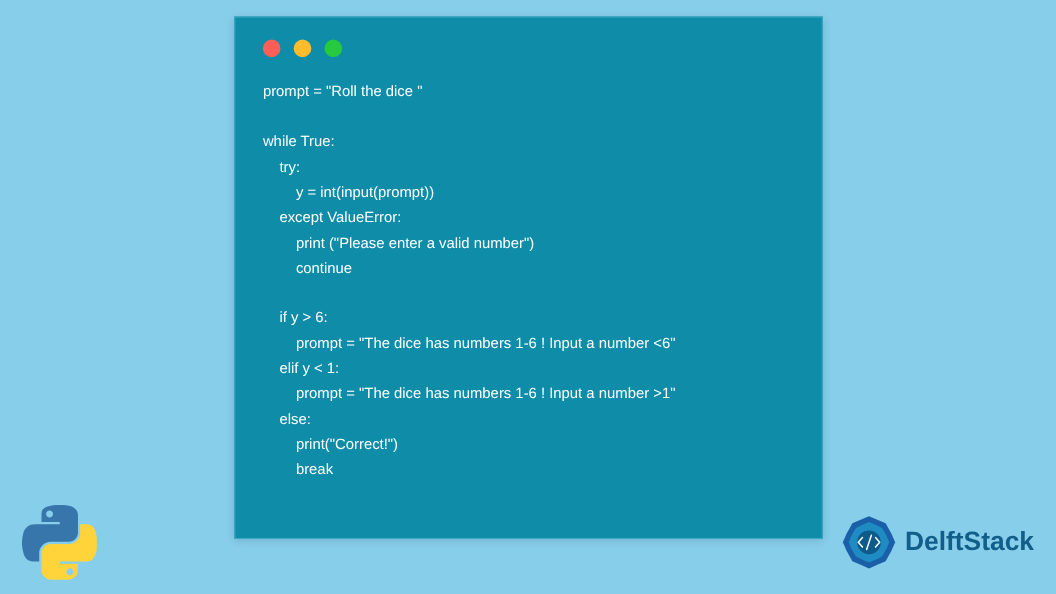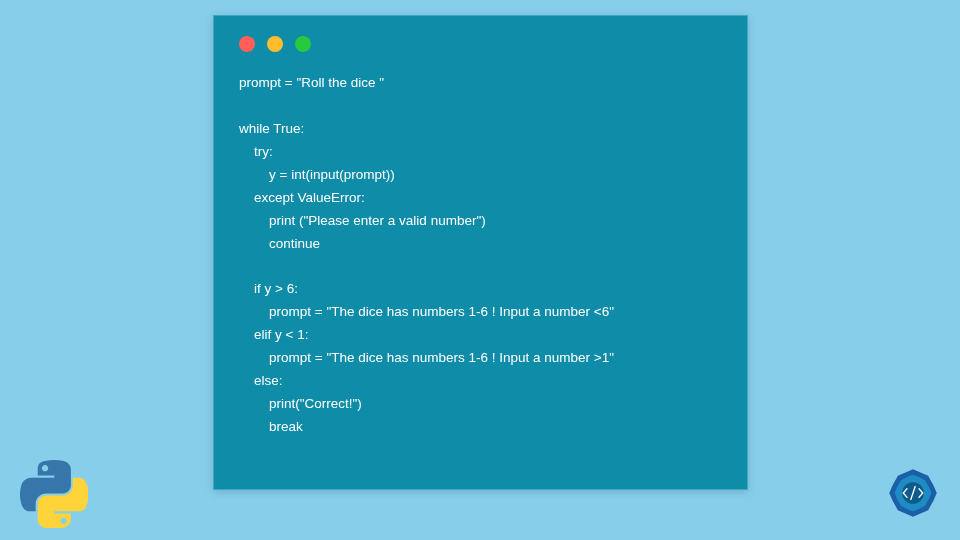--- a/index.html
+++ b/index.html
@@ -98,13 +98,14 @@
 
 <div class="delft-logo">
   <svg width="54" height="54" viewBox="0 0 100 100">
     <g transform="translate(50,50)">
       <path d="M0,-44 L14,-38 L28,-32 L38,-14 L44,0 L38,14 L28,32 L14,38 L0,44 L-14,38 L-28,32 L-38,14 L-44,0 L-38,-14 L-28,-32 L-14,-38 Z" fill="#1B5FA8"></path>
       <path d="M0,-34 L10,-30 L22,-24 L30,-10 L34,0 L30,10 L22,24 L10,30 L0,34 L-10,30 L-22,24 L-30,10 L-34,0 L-30,-10 L-22,-24 L-10,-30 Z" fill="#1E8BC3"></path>
       <circle r="20" fill="#0E5A8A"></circle>
       <path d="M-11,-8 L-18,0 L-11,8 M11,-8 L18,0 L11,8 M4,-12 L-4,12" stroke="#FFFFFF" stroke-width="2.5" fill="none" stroke-linecap="round"></path>
     </g>
   </svg>
+  <span class="delft-text">DelftStack</span>
 </div>
 
 </body></html>

